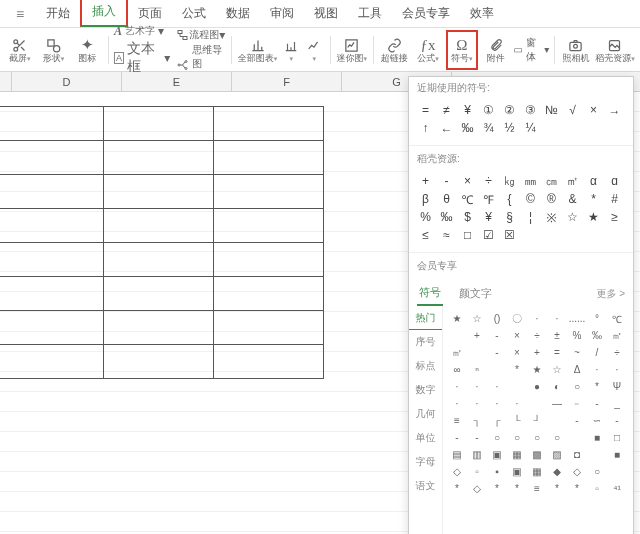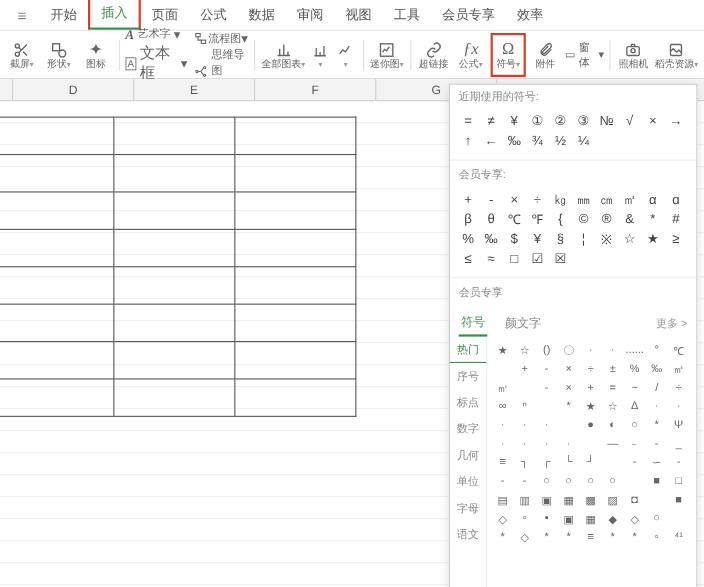--- a/index.html
+++ b/index.html
@@ -177,21 +177,21 @@
 
   <div class="rbtn">
     <span class="ic">
       <svg width="15" height="15" viewBox="0 0 24 24" fill="none" stroke="#666" stroke-width="2">
           <path d="M10 13a5 5 0 007 0l3-3a5 5 0 00-7-7l-1 1M14 11a5 5 0 00-7 0l-3 3a5 5 0 007 7l1-1"></path>
         </svg>
     </span>
     <span class="lb">超链接</span>
   </div>
   <div class="rbtn">
-    <span class="ic" style="font-style:italic;font-family:serif">ƒx</span>
+    <span class="ic" style="font-family:serif">ƒx</span>
     <span class="lb"><span>公式</span><span class="dd">▾</span></span>
   </div>
 
   <div class="rbtn ribbon-highlight">
     <span class="ic" style="font-family:serif">Ω</span>
     <span class="lb"><span>符号</span><span class="dd">▾</span></span>
   </div>
 
   <div class="rbtn">
     <span class="ic">
@@ -329,21 +329,21 @@
       <div class="s">×</div>
       <div class="s">→</div>
       <div class="s">↑</div>
       <div class="s">←</div>
       <div class="s">‰</div>
       <div class="s">¾</div>
       <div class="s">½</div>
       <div class="s">¼</div>
     </div>
   <div class="divider"></div>
-  <div class="sec-title">会员专享:</div>
+  <div class="sec-title">稻壳资源:</div>
   <div class="sym-grid" id="custom">
       <div class="s">+</div>
       <div class="s">-</div>
       <div class="s">×</div>
       <div class="s">÷</div>
       <div class="s">㎏</div>
       <div class="s">㎜</div>
       <div class="s">㎝</div>
       <div class="s">㎡</div>
       <div class="s">α</div>

